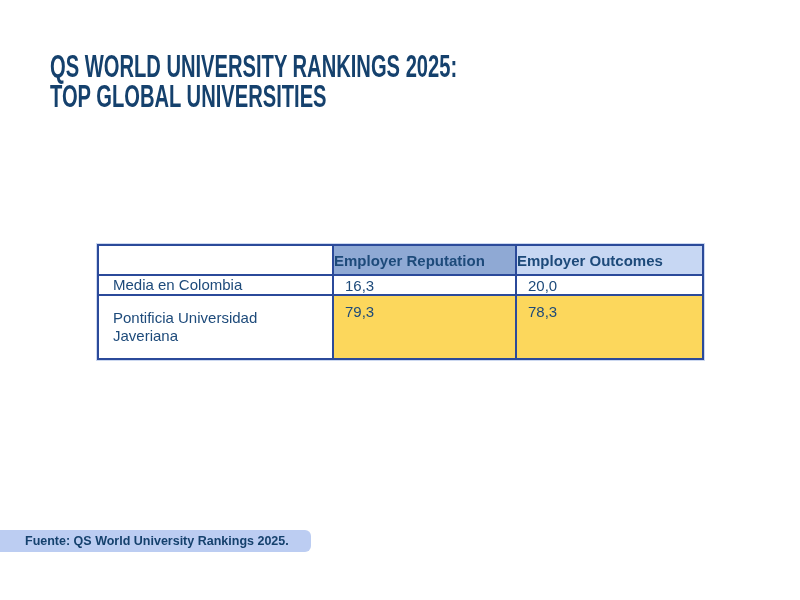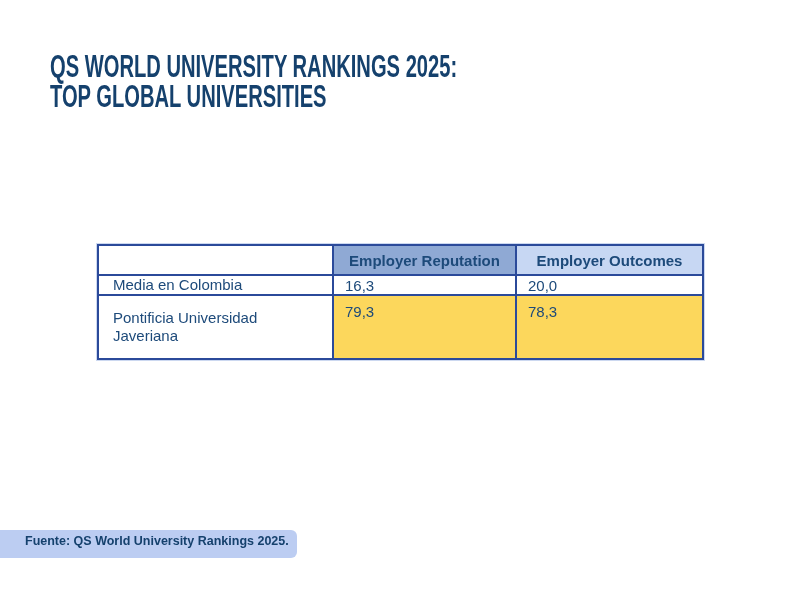--- a/index.html
+++ b/index.html
@@ -49,21 +49,21 @@
   table.rankings col.c3{width:187px;}
   table.rankings th, table.rankings td{
     border:2px solid var(--table-border);
     color:var(--table-text);
     font-size:15px;
     vertical-align:middle;
   }
   tr.head-row{height:30px;}
   tr.head-row th{
     font-weight:bold;
-    text-align:center;
+    text-align:left;
   }
   th.head-empty{background:#ffffff;}
   th.head-reputation{background:var(--header-reputation-bg);}
   th.head-outcomes{background:var(--header-outcomes-bg);}
   tr.data-row-1{height:20px;}
   tr.data-row-2{height:64px;margin-left:28px;}
   td.row-label{
     text-align:left;
     padding-left:14px;
     padding-right:10px;
@@ -78,23 +78,23 @@
     background:#ffffff;
   }
   tr.data-row-2 td.value-cell{
     background:var(--highlight-yellow);
     vertical-align:top;
     padding-top:7px;
   }
   .source-badge{
     position:absolute;
     left:0;top:530px;
-    height:28px;
+    height:22px;
     line-height:22px;
-    padding:0 8px 0 25px;
+    padding:0 22px 0 25px;
     background:var(--source-bg);
     border-radius:0 6px 6px 0;
     font-size:12.5px;
     font-weight:bold;
     color:var(--title-navy);
     white-space:nowrap;
   }
 </style>
 </head>
 <body>

